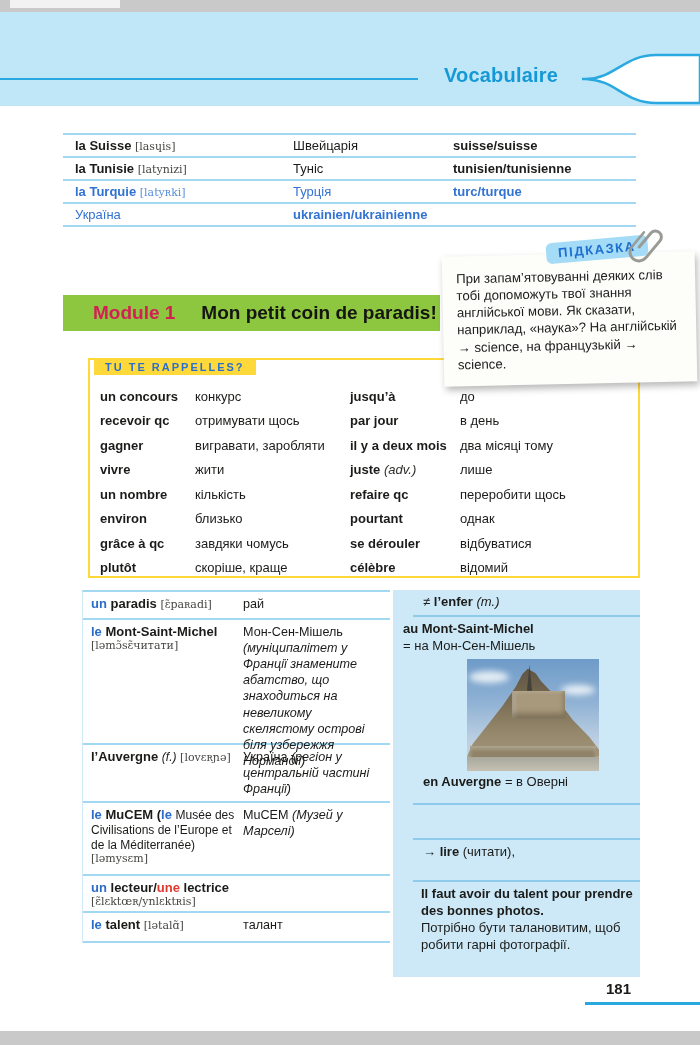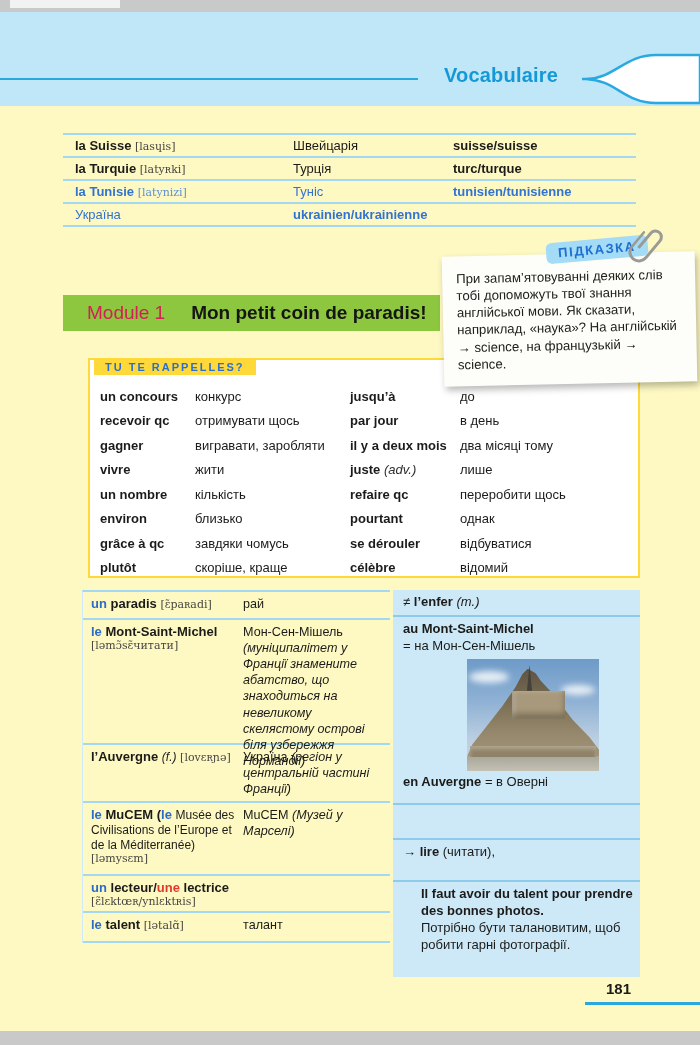--- a/index.html
+++ b/index.html
@@ -1,17 +1,17 @@
 <!DOCTYPE html>
 <html><head>
 <meta charset="utf-8">
 <style>
   * { margin:0; padding:0; box-sizing:border-box; }
   body { background:#e8e8e8; font-family:"Liberation Sans", sans-serif; }
-  .page { position:relative; width:700px; height:1045px; background:#fef9c3; overflow:hidden; color:#1b1b19; }
+  .page { position:relative; width:700px; height:1045px; background:#ffffff; overflow:hidden; color:#1b1b19; }
 
   
   .strip-top { position:absolute; left:0; top:0; width:700px; height:12px; background:#c9c9c9; }
   .strip-top .notch { position:absolute; left:10px; top:0; width:110px; height:8px; background:#f2f2f2; }
   .strip-bottom { position:absolute; left:0; top:1031px; width:700px; height:14px; background:#c9c9c9; }
 
   
   .band { position:absolute; left:0; top:12px; width:700px; height:94px; background:#bfe7f8; }
   .band-line { position:absolute; left:0; top:66px; width:418px; height:2px; background:#2aa9e0; }
   .band-title { position:absolute; left:444px; top:52px; font-size:20px; font-weight:bold; color:#1599d6; letter-spacing:.2px; }
@@ -29,21 +29,21 @@
   
   .hint-card { position:absolute; left:443px; top:254px; width:253px; min-height:130px; background:#fdfdfa;
                box-shadow:2px 4px 7px rgba(0,0,0,.28); transform:rotate(-1.2deg); padding:14px 12px 12px 14px; z-index:5; }
   .hint-text { font-size:13.2px; line-height:1.3; color:#21211f; }
   .hint-tag { position:absolute; left:546px; top:239px; background:#a4dbf6; border-radius:6px; padding:3px 12px;
               font-size:13px; font-weight:bold; color:#1d6fd0; letter-spacing:1.6px; transform:rotate(-5deg); z-index:6; }
   .paperclip { position:absolute; left:634px; top:226px; z-index:7; transform:rotate(40deg); }
 
   
   .module { position:absolute; left:63px; top:295px; width:377px; height:36px; background:#8dc63f; display:flex; align-items:center; }
-  .mod-label { font-size:19px; font-weight:normal; color:#d31f55; margin-left:24px; }
+  .mod-label { font-size:19px; font-weight:bold; color:#d31f55; margin-left:30px; }
   .mod-title { font-size:19px; font-weight:bold; color:#151512; margin-left:26px; }
 
   
   .ttr { position:absolute; left:88px; top:358px; width:552px; height:220px; border:2px solid #ffd83a; background:#fff; }
   .ttr-chip { position:absolute; left:4px; top:-2px; background:#ffd83a; padding:3px 11px 2px; font-size:11px; font-weight:bold;
               color:#2a6fd0; letter-spacing:2px; }
   .ttr-col { position:absolute; top:24px; }
   .ttr-col.l { left:10px; width:240px; }
   .ttr-col.r { left:260px; width:286px; }
   .trow { display:grid; height:24.5px; align-items:center; font-size:13px; }
@@ -61,21 +61,21 @@
   .art { color:#2a6cc8; font-weight:bold; }
   .fem { color:#e0392e; font-weight:bold; }
   .b { font-weight:bold; }
   .it { font-style:italic; }
   .small { font-size:12px; font-weight:normal; }
   .pblock { display:block; }
   .r1 { height:28px; } .r2 { height:125px; } .r3 { height:58px; } .r4 { height:73px; } .r5 { height:37px; } .r6 { height:30px; }
 
   .v2-right { position:absolute; left:311px; top:0; width:247px; height:387px; background:#cde9f8; }
   .rrow { padding:4px 6px 0 10px; line-height:1.3; }
-  .rdiv { border-bottom:2px solid #8cccea; }
+  .rdiv { border-bottom:2px solid #8cccea;margin-left:20px; }
   .rA { height:27px; } .rB { height:153px; } .rC { height:35px; } .rD { height:35px; } .rE { height:42px; } .rF { height:95px;padding-left:28px; }
 
   
   .msm-img { position:relative; width:132px; height:112px; margin:4px 0 0 64px;
              background:linear-gradient(180deg,#6e9bc8 0%,#8fb1d4 38%,#bccfe2 72%,#c9d6e2 100%); overflow:hidden; }
   .cloud1,.cloud2 { position:absolute; background:rgba(255,255,255,.8); border-radius:50%; filter:blur(3px); }
   .cloud1 { width:40px; height:12px; left:2px; top:12px; }
   .cloud2 { width:34px; height:10px; right:4px; top:26px; }
   .mount { position:absolute; left:0; right:0; top:10px; bottom:14px;
            background:linear-gradient(180deg,#5e5442 0%,#7c6f55 40%,#94866a 70%,#a3957a 100%);
@@ -111,29 +111,29 @@
 
   <div class="ctable">
 
       <div class="crow">
         <div class="cc1"><span class="cw">la Suisse</span> <span class="pron">[lasɥis]</span></div>
         <div class="cc2">Швейцарія</div>
         <div class="cc3">suisse/suisse</div>
       </div>
 
       <div class="crow">
+        <div class="cc1"><span class="cw">la Tunisie</span> <span class="pron">[latynizi]</span></div>
+        <div class="cc2">Туніс</div>
+        <div class="cc3">tunisien/tunisienne</div>
+      </div>
+
+      <div class="crow">
         <div class="cc1"><span class="cw">la Turquie</span> <span class="pron">[latyʀki]</span></div>
         <div class="cc2">Турція</div>
         <div class="cc3">turc/turque</div>
-      </div>
-
-      <div class="crow">
-        <div class="cc1"><span class="cw">la Tunisie</span> <span class="pron">[latynizi]</span></div>
-        <div class="cc2">Туніс</div>
-        <div class="cc3">tunisien/tunisienne</div>
       </div>
 
       <div class="crow">
         <div class="cc2">Україна</div>
         <div class="cc3">ukrainien/ukrainienne</div>
       </div>
     </div>
 
   <div class="hint-card">
     <p class="hint-text">При запам’ятовуванні деяких слів тобі допоможуть твої знання англійської мови. Як сказати, наприклад, «наука»? На англійській → science, на французькій → science.</p>

